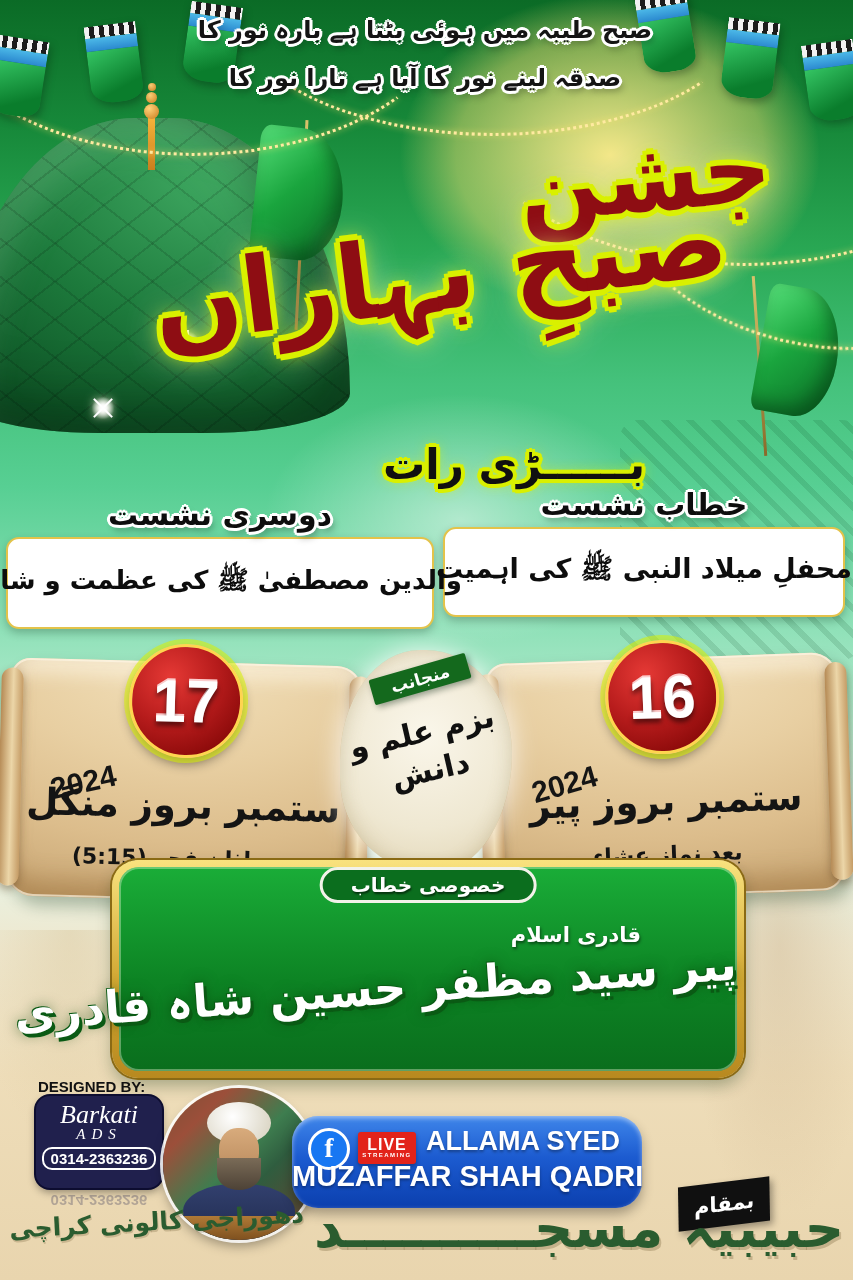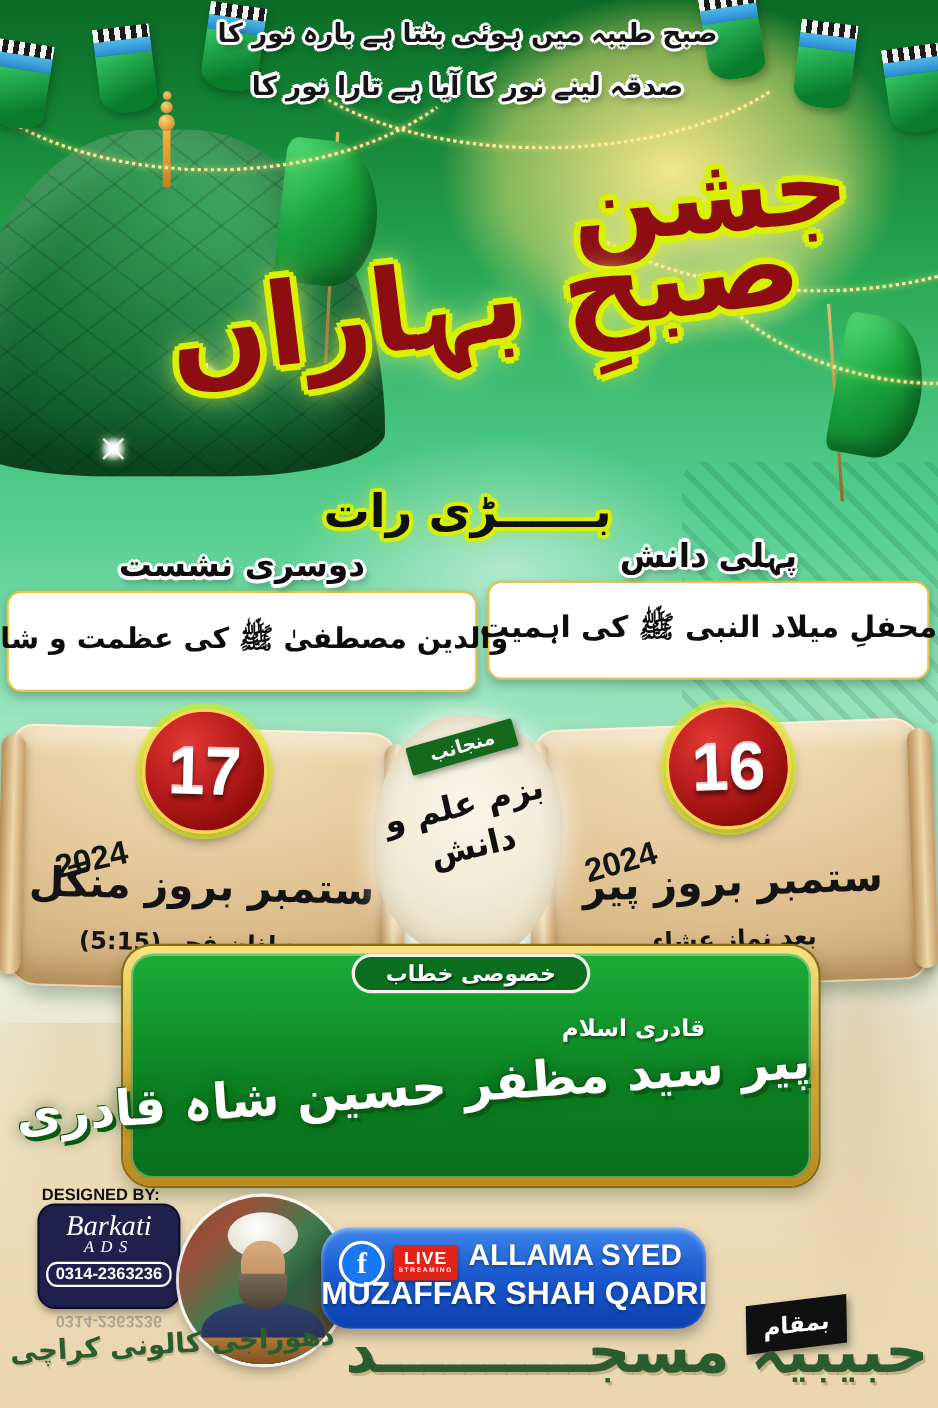--- a/index.html
+++ b/index.html
@@ -90,21 +90,21 @@
        0 0 20px rgba(217,240,0,.95),0 0 38px rgba(255,255,255,.6);}
 
   .couplet{left:110px;width:630px;text-align:center;color:#141414;font-weight:bold;
     font-size:24px;white-space:nowrap;}
   .cp1{top:16px;} .cp2{top:64px;}
 
   .title1{left:480px;top:122px;width:330px;text-align:center;color:#8e0d13;
     font-size:96px;font-weight:bold;transform:rotate(-5deg);white-space:nowrap;}
   .title2{left:120px;top:212px;width:640px;text-align:center;color:#8e0d13;
     font-size:104px;font-weight:bold;transform:rotate(-7deg);white-space:nowrap;}
-  .subtitle{left:205px;top:440px;width:440px;text-align:center;color:#101010;
+  .subtitle{left:205px;top:440px;width:440px;text-align:right;color:#101010;
     font-size:42px;font-weight:bold;white-space:nowrap;
     text-shadow:-3px -3px 0 #d9f000,3px -3px 0 #d9f000,-3px 3px 0 #d9f000,3px 3px 0 #d9f000,
       -4px 0 0 #d9f000,4px 0 0 #d9f000,0 -4px 0 #d9f000,0 4px 0 #d9f000,0 0 14px rgba(217,240,0,.9);}
 
   .sess-head{color:#0d0d0d;font-size:30px;font-weight:bold;text-align:center;white-space:nowrap;}
   .sess-box{background:#fff;border:2px solid #e3c34a;border-radius:13px;
     display:flex;align-items:center;justify-content:center;color:#0d0d0d;
     font-weight:bold;box-shadow:0 4px 9px rgba(0,30,10,.25);white-space:nowrap;}
   .sessA{left:443px;top:487px;width:402px;}
   .sessA .sess-box{margin-top:5px;height:86px;font-size:27px;}
@@ -262,21 +262,21 @@
   <div class="abs bunt bf6"></div>
 
   <div class="abs couplet cp1 urdu ow">صبح طیبہ میں ہوئی بٹتا ہے بارہ نور کا</div>
   <div class="abs couplet cp2 urdu ow">صدقہ لینے نور کا آیا ہے تارا نور کا</div>
 
   <div class="abs title1 urdu chart">جشن</div>
   <div class="abs title2 urdu chart">صبحِ بہاراں</div>
   <div class="abs subtitle urdu">بــــــڑی رات</div>
 
   <div class="abs sessA">
-    <div class="sess-head urdu ow">پہلی دانش</div>
+    <div class="sess-head urdu ow">خطاب نشست</div>
     <div class="sess-box urdu">محفلِ میلاد النبی ﷺ کی اہمیت</div>
   </div>
 
   <div class="abs sessB">
     <div class="sess-head urdu ow">دوسری نشست</div>
     <div class="sess-box urdu">والدین مصطفیٰ ﷺ کی عظمت و شان</div>
   </div>
 
   <div class="abs scroll scrollA">
     <div class="daynum">16</div>

